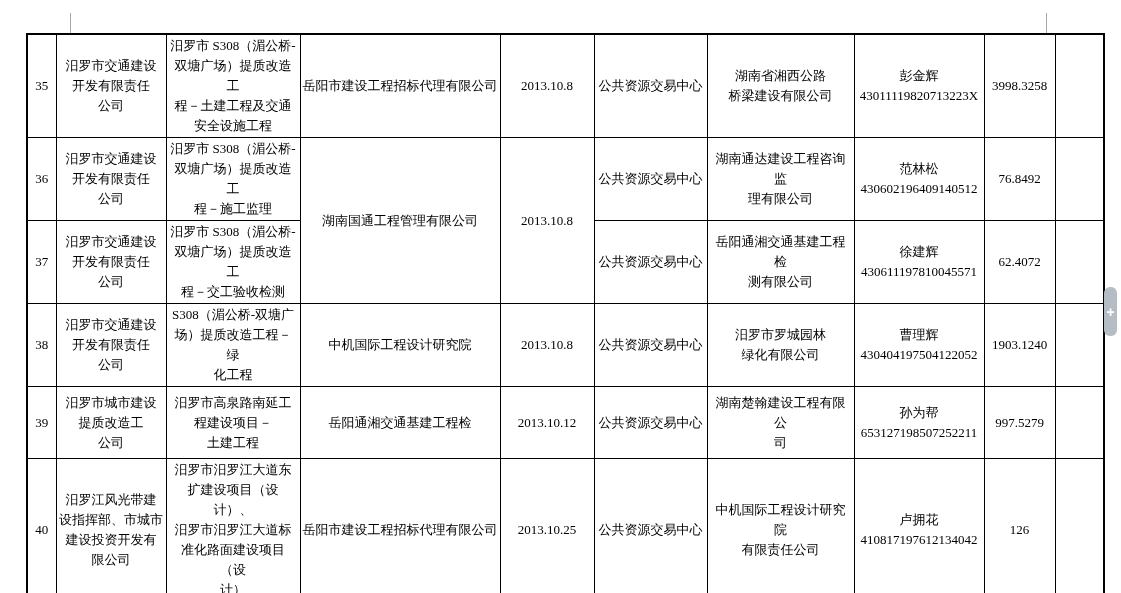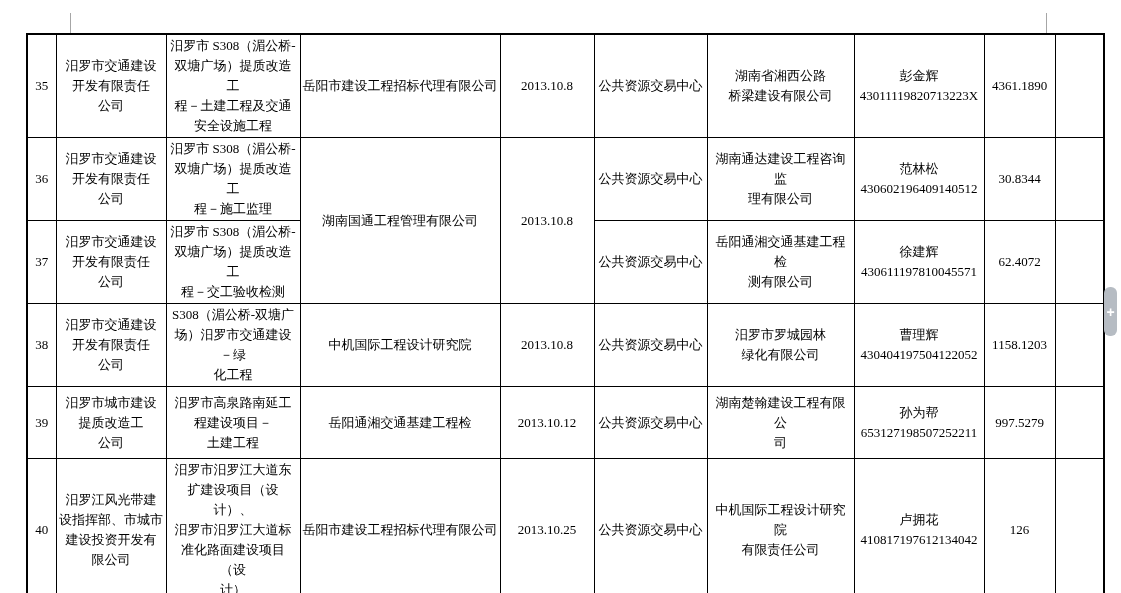--- a/index.html
+++ b/index.html
@@ -72,39 +72,39 @@
 双塘广场）提质改造工
 程－土建工程及交通
 安全设施工程</td>
           <td class="col-agency">岳阳市建设工程招标代理有限公司</td>
           <td class="col-date">2013.10.8</td>
           <td class="col-venue">公共资源交易中心</td>
           <td class="col-winner">湖南省湘西公路
 桥梁建设有限公司</td>
           <td class="col-person">彭金辉
 43011119820713223X</td>
-          <td class="col-amount">4361.1890</td>
+          <td class="col-amount">3998.3258</td>
           <td class="col-extra"></td>
         </tr>
         <tr class="r1">
           <td class="col-no">36</td>
           <td class="col-client">汨罗市交通建设
 开发有限责任
 公司</td>
           <td class="col-project">汨罗市 S308（湄公桥-
 双塘广场）提质改造工
 程－施工监理</td>
           <td class="col-agency" rowspan="2">湖南国通工程管理有限公司</td>
           <td class="col-date" rowspan="2">2013.10.8</td>
           <td class="col-venue">公共资源交易中心</td>
           <td class="col-winner">湖南通达建设工程咨询监
 理有限公司</td>
           <td class="col-person">范林松
 430602196409140512</td>
-          <td class="col-amount">30.8344</td>
+          <td class="col-amount">76.8492</td>
           <td class="col-extra"></td>
         </tr>
         <tr class="r2">
           <td class="col-no">37</td>
           <td class="col-client">汨罗市交通建设
 开发有限责任
 公司</td>
           <td class="col-project">汨罗市 S308（湄公桥-
 双塘广场）提质改造工
 程－交工验收检测</td>
@@ -115,30 +115,30 @@
 430611197810045571</td>
           <td class="col-amount">62.4072</td>
           <td class="col-extra"></td>
         </tr>
         <tr class="r3">
           <td class="col-no">38</td>
           <td class="col-client">汨罗市交通建设
 开发有限责任
 公司</td>
           <td class="col-project">S308（湄公桥-双塘广
-场）汨罗市交通建设－绿
+场）提质改造工程－绿
 化工程</td>
           <td class="col-agency">中机国际工程设计研究院</td>
           <td class="col-date">2013.10.8</td>
           <td class="col-venue">公共资源交易中心</td>
           <td class="col-winner">汨罗市罗城园林
 绿化有限公司</td>
           <td class="col-person">曹理辉
 430404197504122052</td>
-          <td class="col-amount">1158.1203</td>
+          <td class="col-amount">1903.1240</td>
           <td class="col-extra"></td>
         </tr>
         <tr class="r4">
           <td class="col-no">39</td>
           <td class="col-client">汨罗市城市建设
 提质改造工
 公司</td>
           <td class="col-project">汨罗市高泉路南延工
 程建设项目－
 土建工程</td>

